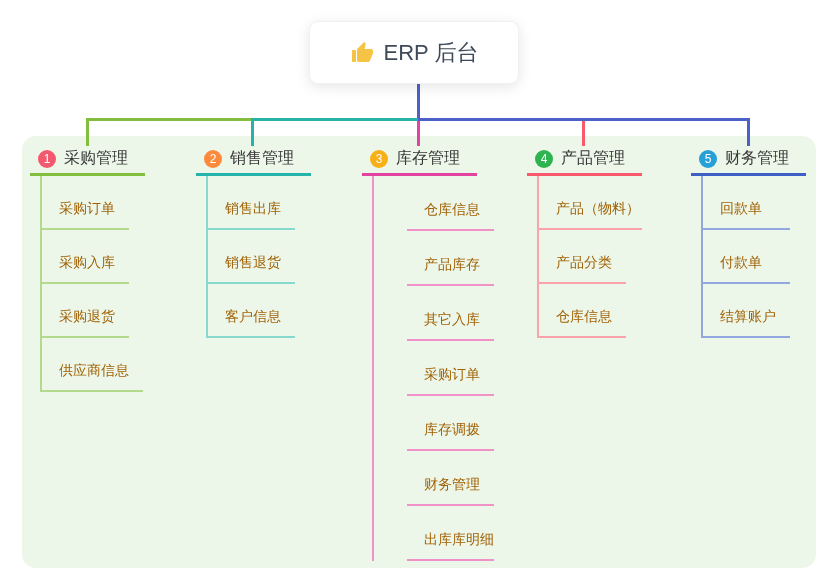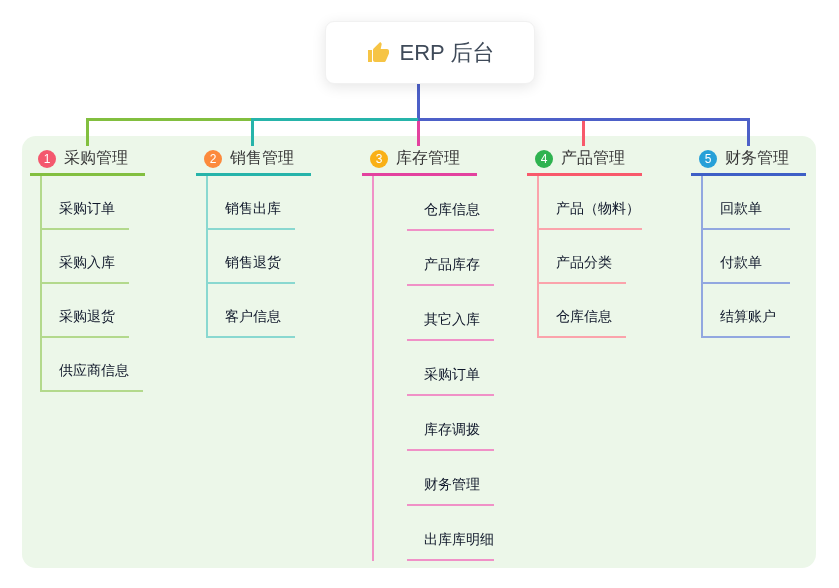--- a/index.html
+++ b/index.html
@@ -4,21 +4,21 @@
 <style>
   html,body{margin:0;padding:0;background:#fff;}
   .stage{
     position:relative;width:839px;height:588px;background:#ffffff;overflow:hidden;
     font-family:"Liberation Sans","DejaVu Sans",sans-serif;color:#3c3c3c;
   }
   
   .panel{position:absolute;left:22px;top:136px;width:794px;height:432px;
     background:#ecf7e9;border-radius:14px;}
   
-  .root{position:absolute;left:325px;top:21px;width:208px;height:61px;
+  .root{position:absolute;left:309px;top:21px;width:208px;height:61px;
     background:#ffffff;border:1px solid #f1f1f1;border-radius:9px;
     box-shadow:0 3px 14px rgba(0,0,0,.10);
     display:flex;align-items:center;justify-content:center;gap:10px;
     font-size:22px;color:#3f4a59;}
   .root svg{display:block;}
   
   .line{position:absolute;}
   .stem      {left:417px;top:82px;width:3px;height:36px;background:#4d60c8;}
   .h-green   {left:86px; top:118px;width:334px;height:3px;background:#82bf3f;}
   .h-teal    {left:251px;top:118px;width:169px;height:3px;background:#26b4aa;}
@@ -37,21 +37,21 @@
   .b5{left:691px;--c:#3e5fc6;--cl:#92a7e0;--badge:#27a0d8;}
   .btitle{height:29px;display:flex;align-items:center;gap:8px;padding-left:8px;
     border-bottom:3px solid var(--c);font-size:16px;color:#383838;white-space:nowrap;}
   .badge{width:18px;height:18px;border-radius:50%;background:var(--badge);
     color:#fff;font-size:12px;line-height:18px;text-align:center;flex:0 0 18px;}
   .children{margin-left:10px;border-left:2px solid var(--cl);}
   .child{height:54px;display:flex;align-items:flex-end;}
   .b3 .child{height:55px;padding-left:33px;}
   .child > span{display:inline-block;border-bottom:2px solid var(--cl);
     padding:0 14px 10px 17px;min-width:56px;white-space:nowrap;
-    font-size:14px;color:#0f172a;}
+    font-size:14px;color:#a16207;}
 </style>
 </head>
 <body>
 
 <div class="stage">
 
   <div class="panel"></div>
 
   <div class="line h-green"></div>
   <div class="line h-teal"></div>

